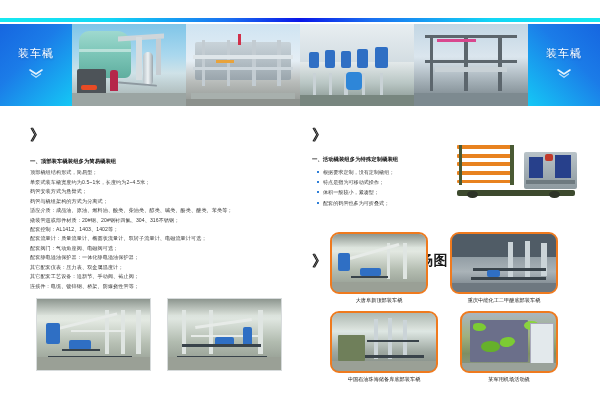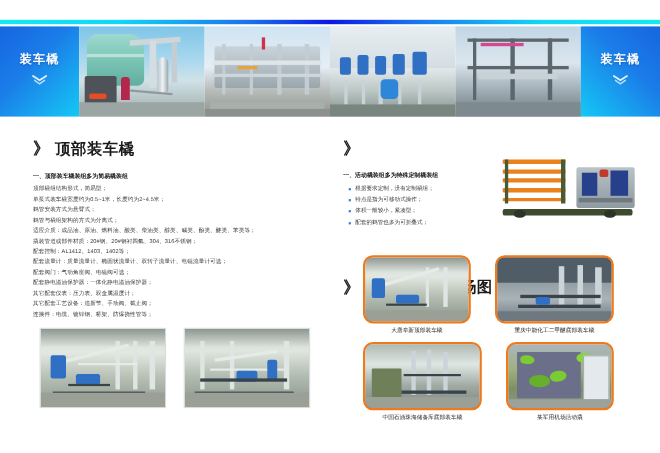--- a/index.html
+++ b/index.html
@@ -22,21 +22,21 @@
   .banner-tab{
     width:72px;height:82px;position:relative;
     background:linear-gradient(135deg,#1666e0 0%,#1b7ce8 40%,#18a8f0 75%,#14c8f5 100%);
     display:flex;flex-direction:column;align-items:center;justify-content:center;
     color:#fff;
   }
   .banner-tab.right{
     background:linear-gradient(225deg,#1666e0 0%,#1b7ce8 40%,#18a8f0 75%,#14c8f5 100%);
   }
   .banner-tab .tab-text{
-    font-size:11px;letter-spacing:1px;font-weight:700;
+    font-size:11px;letter-spacing:1px;font-weight:400;
     text-shadow:0 1px 2px rgba(0,40,120,.35);
   }
   .banner-tab .chev{margin-top:5px;opacity:.88;}
   .banner-photos{flex:1;height:82px;display:flex;}
   .bphoto{flex:1;height:82px;position:relative;overflow:hidden;}
 
   
   .ph1{background:linear-gradient(to bottom,#7fc5e8 0%,#aad8ee 38%,#cfe2e8 60%,#9ea9a6 100%);}
   .ph1 .tank{position:absolute;left:6%;top:8%;width:46%;height:58%;border-radius:10px 14px 6px 4px;
     background:linear-gradient(to bottom,#9fd9cf 0%,#7ec7b9 45%,#5fae9f 100%);}
@@ -255,21 +255,20 @@
         </div>
       </div>
 
     </div>
   </div>
 
   <div class="col-left">
 
     <div class="h-sec">
       <span class="gt">》</span>
-      <span class="ht">顶部装车橇</span>
     </div>
 
     <div class="subhead">一、顶部装车橇装组多为简易橇装组</div>
 
     <ul class="bullets">
       <li>顶部橇组结构形式，简易型；</li>
       <li>单泵式装车橇宽度约为0.5~1米，长度约为2~4.5米；</li>
       <li>鹤管安装方式为悬臂式；</li>
       <li>鹤管与橇组架构的方式为分离式；</li>
       <li>适应介质：成品油、原油、燃料油、酸类、柴油类、醇类、碱类、酚类、醚类、苯类等；</li>

